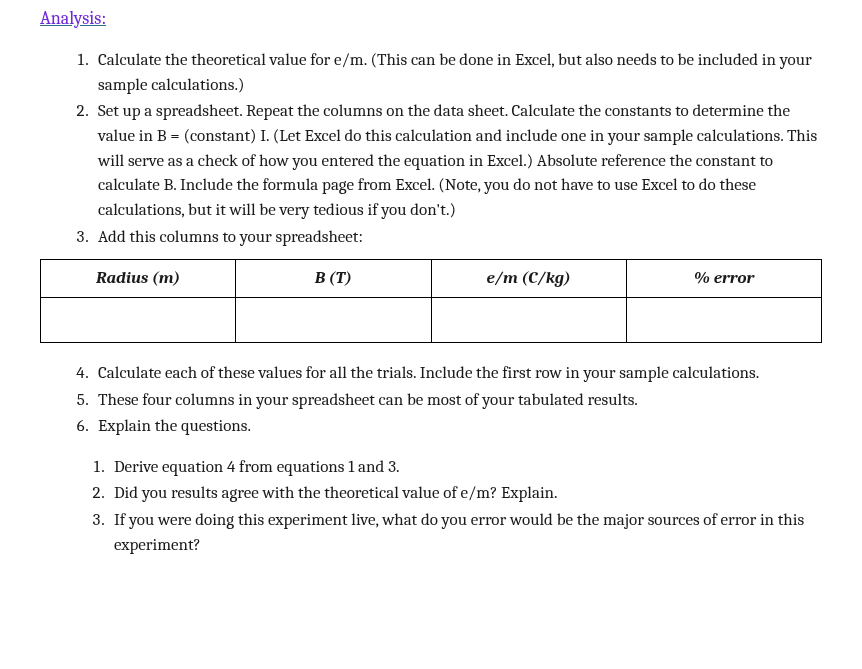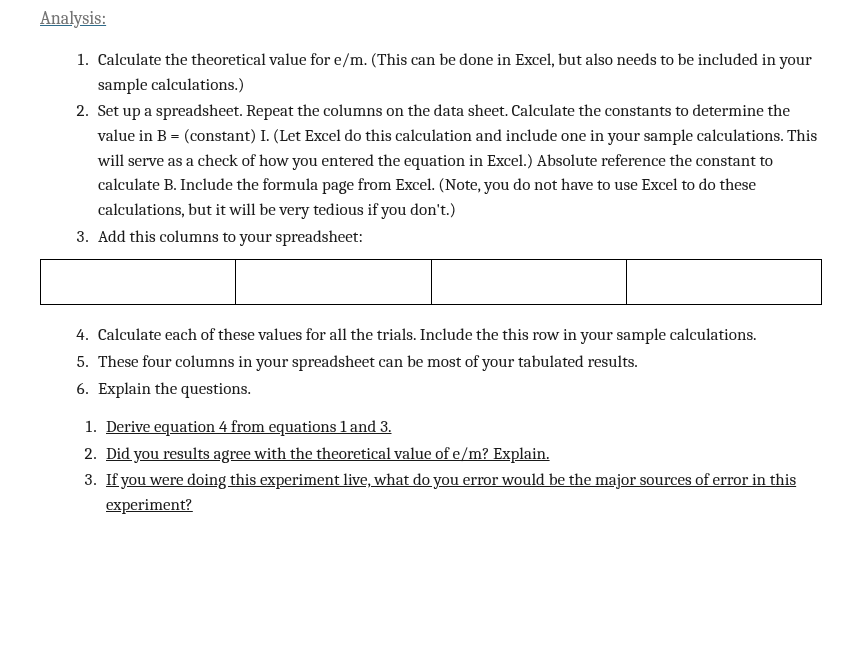--- a/index.html
+++ b/index.html
@@ -7,21 +7,21 @@
     font-size: 17px;
     line-height: 1.45;
     color: #1a1a1a;
     margin: 0;
     padding: 6px 40px 20px 40px;
     width: 862px;
     box-sizing: border-box;
     background: #fff;
   }
   .section-heading {
-    color: #737373;
+    color: #6d28d9;
     font-size: 18px;
     margin: 0 0 2px 0;
     font-weight: normal;
     text-decoration: underline;
     text-decoration-color: #2f6b8a;
   }
   ol.analysis-list {
     margin: 16px 0 10px 0;
     padding-left: 52px;
   }
@@ -40,23 +40,22 @@
     text-align: center;
     font-weight: bold;
     font-style: italic;
     width: 25%;
     height: 24px;
   }
   table.cols td {
     height: 32px;
   }
   ol.questions-list {
-    margin: 8px;
+    margin: 16px;
     padding-left: 52px;
-    text-decoration: underline;
   }
   ol.questions-list > li {
     padding-left: 6px;
     margin-bottom: 2px;
   }
   .qsec {
     margin-top: 14px;
   }
 </style>
 </head>
@@ -65,31 +64,37 @@
 <div>
   <div class="section-heading">Analysis:</div>
   <ol class="analysis-list">
     <li>Calculate the theoretical value for e/m. (This can be done in Excel, but also needs to be included in your sample calculations.)</li>
     <li>Set up a spreadsheet. Repeat the columns on the data sheet. Calculate the constants to determine the value in B = (constant) I. (Let Excel do this calculation and include one in your sample calculations. This will serve as a check of how you entered the equation in Excel.) Absolute reference the constant to calculate B. Include the formula page from Excel. (Note, you do not have to use Excel to do these calculations, but it will be very tedious if you don't.)</li>
     <li>Add this columns to your spreadsheet:</li>
   </ol>
 
   <table class="cols">
     <tbody>
+        <tr>
+      <th>Radius (m)</th>
+      <th>B (T)</th>
+      <th>e/m (C/kg)</th>
+      <th>% error</th>
+    </tr>
     <tr>
       <td></td>
       <td></td>
       <td></td>
       <td></td>
     </tr>
   </tbody>
     </table>
 
   <ol class="analysis-list" start="4">
-    <li>Calculate each of these values for all the trials. Include the this row in your sample calculations.</li>
+    <li>Calculate each of these values for all the trials. Include the first row in your sample calculations.</li>
     <li>These four columns in your spreadsheet can be most of your tabulated results.</li>
     <li>Explain the questions.</li>
   </ol>
 </div>
 
 <div class="qsec">
   <ol class="questions-list">
     <li>Derive equation 4 from equations 1 and 3.</li>
     <li>Did you results agree with the theoretical value of e/m? Explain.</li>
     <li>If you were doing this experiment live, what do you error would be the major sources of error in this experiment?</li>

